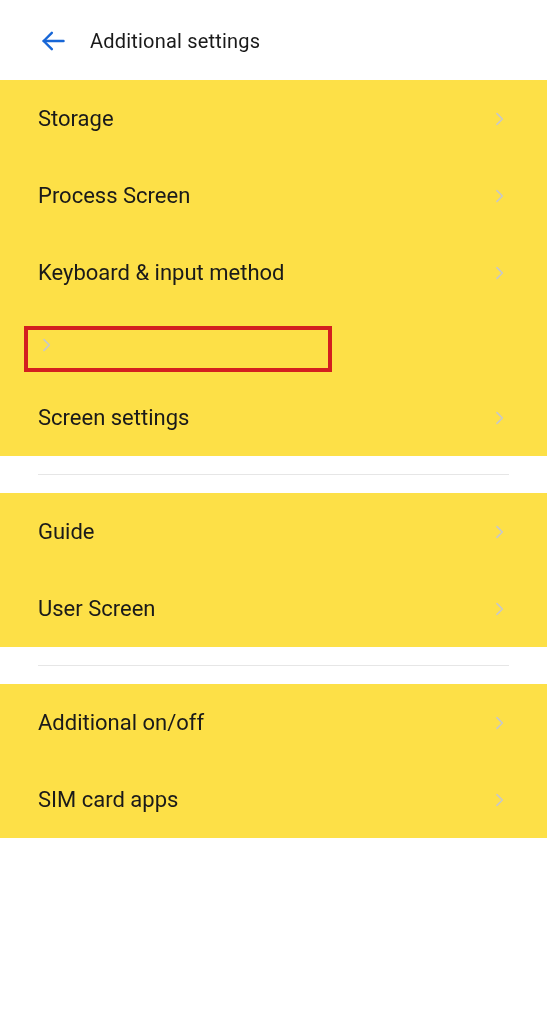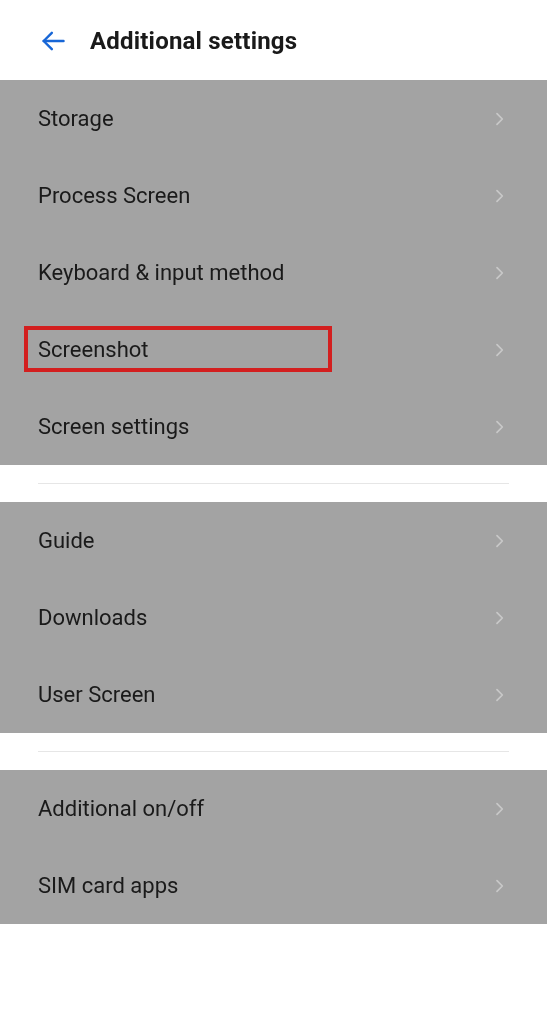--- a/index.html
+++ b/index.html
@@ -21,35 +21,35 @@
   }
   .back-icon {
     display: inline-flex;
     align-items: center;
     justify-content: center;
     width: 30px;
     height: 30px;
     cursor: pointer;
   }
   .title {
-    font-size: 24px;
-    font-weight: 700;
+    font-size: 20px;
+    font-weight: 400;
     letter-spacing: 0.2px;
     text-align: right;
   }
   .list {
     padding: 0;
   }
   .item {
     display: flex;
     align-items: center;
     justify-content: space-between;
     padding: 26px 40px 26px 38px;
     cursor: pointer;
-    background: #a3a3a3;
+    background: #fde047;
   }
   .item-label {
     font-size: 22px;
     font-weight: 400;
     color: #1a1a1a;
   }
   .chevron {
     display: inline-flex;
     align-items: center;
     justify-content: center;
@@ -104,48 +104,39 @@
     </div>
     <div class="item">
       <span class="item-label">Keyboard &amp; input method</span>
       <span class="chevron">
         <svg viewBox="0 0 24 24" width="16" height="16" fill="none" stroke="#c8c8c8" stroke-width="2.6" stroke-linecap="round" stroke-linejoin="round">
             <polyline points="9 4 17 12 9 20"></polyline>
           </svg>
       </span>
     </div>
     <div class="item">
-      <span class="item-label">Screenshot</span>
       <span class="chevron">
         <svg viewBox="0 0 24 24" width="16" height="16" fill="none" stroke="#c8c8c8" stroke-width="2.6" stroke-linecap="round" stroke-linejoin="round">
             <polyline points="9 4 17 12 9 20"></polyline>
           </svg>
       </span>
     </div>
     <div class="item">
       <span class="item-label">Screen settings</span>
       <span class="chevron">
         <svg viewBox="0 0 24 24" width="16" height="16" fill="none" stroke="#c8c8c8" stroke-width="2.6" stroke-linecap="round" stroke-linejoin="round">
             <polyline points="9 4 17 12 9 20"></polyline>
           </svg>
       </span>
     </div>
 
     <div class="divider"></div>
 
     <div class="item">
       <span class="item-label">Guide</span>
-      <span class="chevron">
-        <svg viewBox="0 0 24 24" width="16" height="16" fill="none" stroke="#c8c8c8" stroke-width="2.6" stroke-linecap="round" stroke-linejoin="round">
-            <polyline points="9 4 17 12 9 20"></polyline>
-          </svg>
-      </span>
-    </div>
-    <div class="item">
-      <span class="item-label">Downloads</span>
       <span class="chevron">
         <svg viewBox="0 0 24 24" width="16" height="16" fill="none" stroke="#c8c8c8" stroke-width="2.6" stroke-linecap="round" stroke-linejoin="round">
             <polyline points="9 4 17 12 9 20"></polyline>
           </svg>
       </span>
     </div>
     <div class="item">
       <span class="item-label">User Screen</span>
       <span class="chevron">
         <svg viewBox="0 0 24 24" width="16" height="16" fill="none" stroke="#c8c8c8" stroke-width="2.6" stroke-linecap="round" stroke-linejoin="round">

